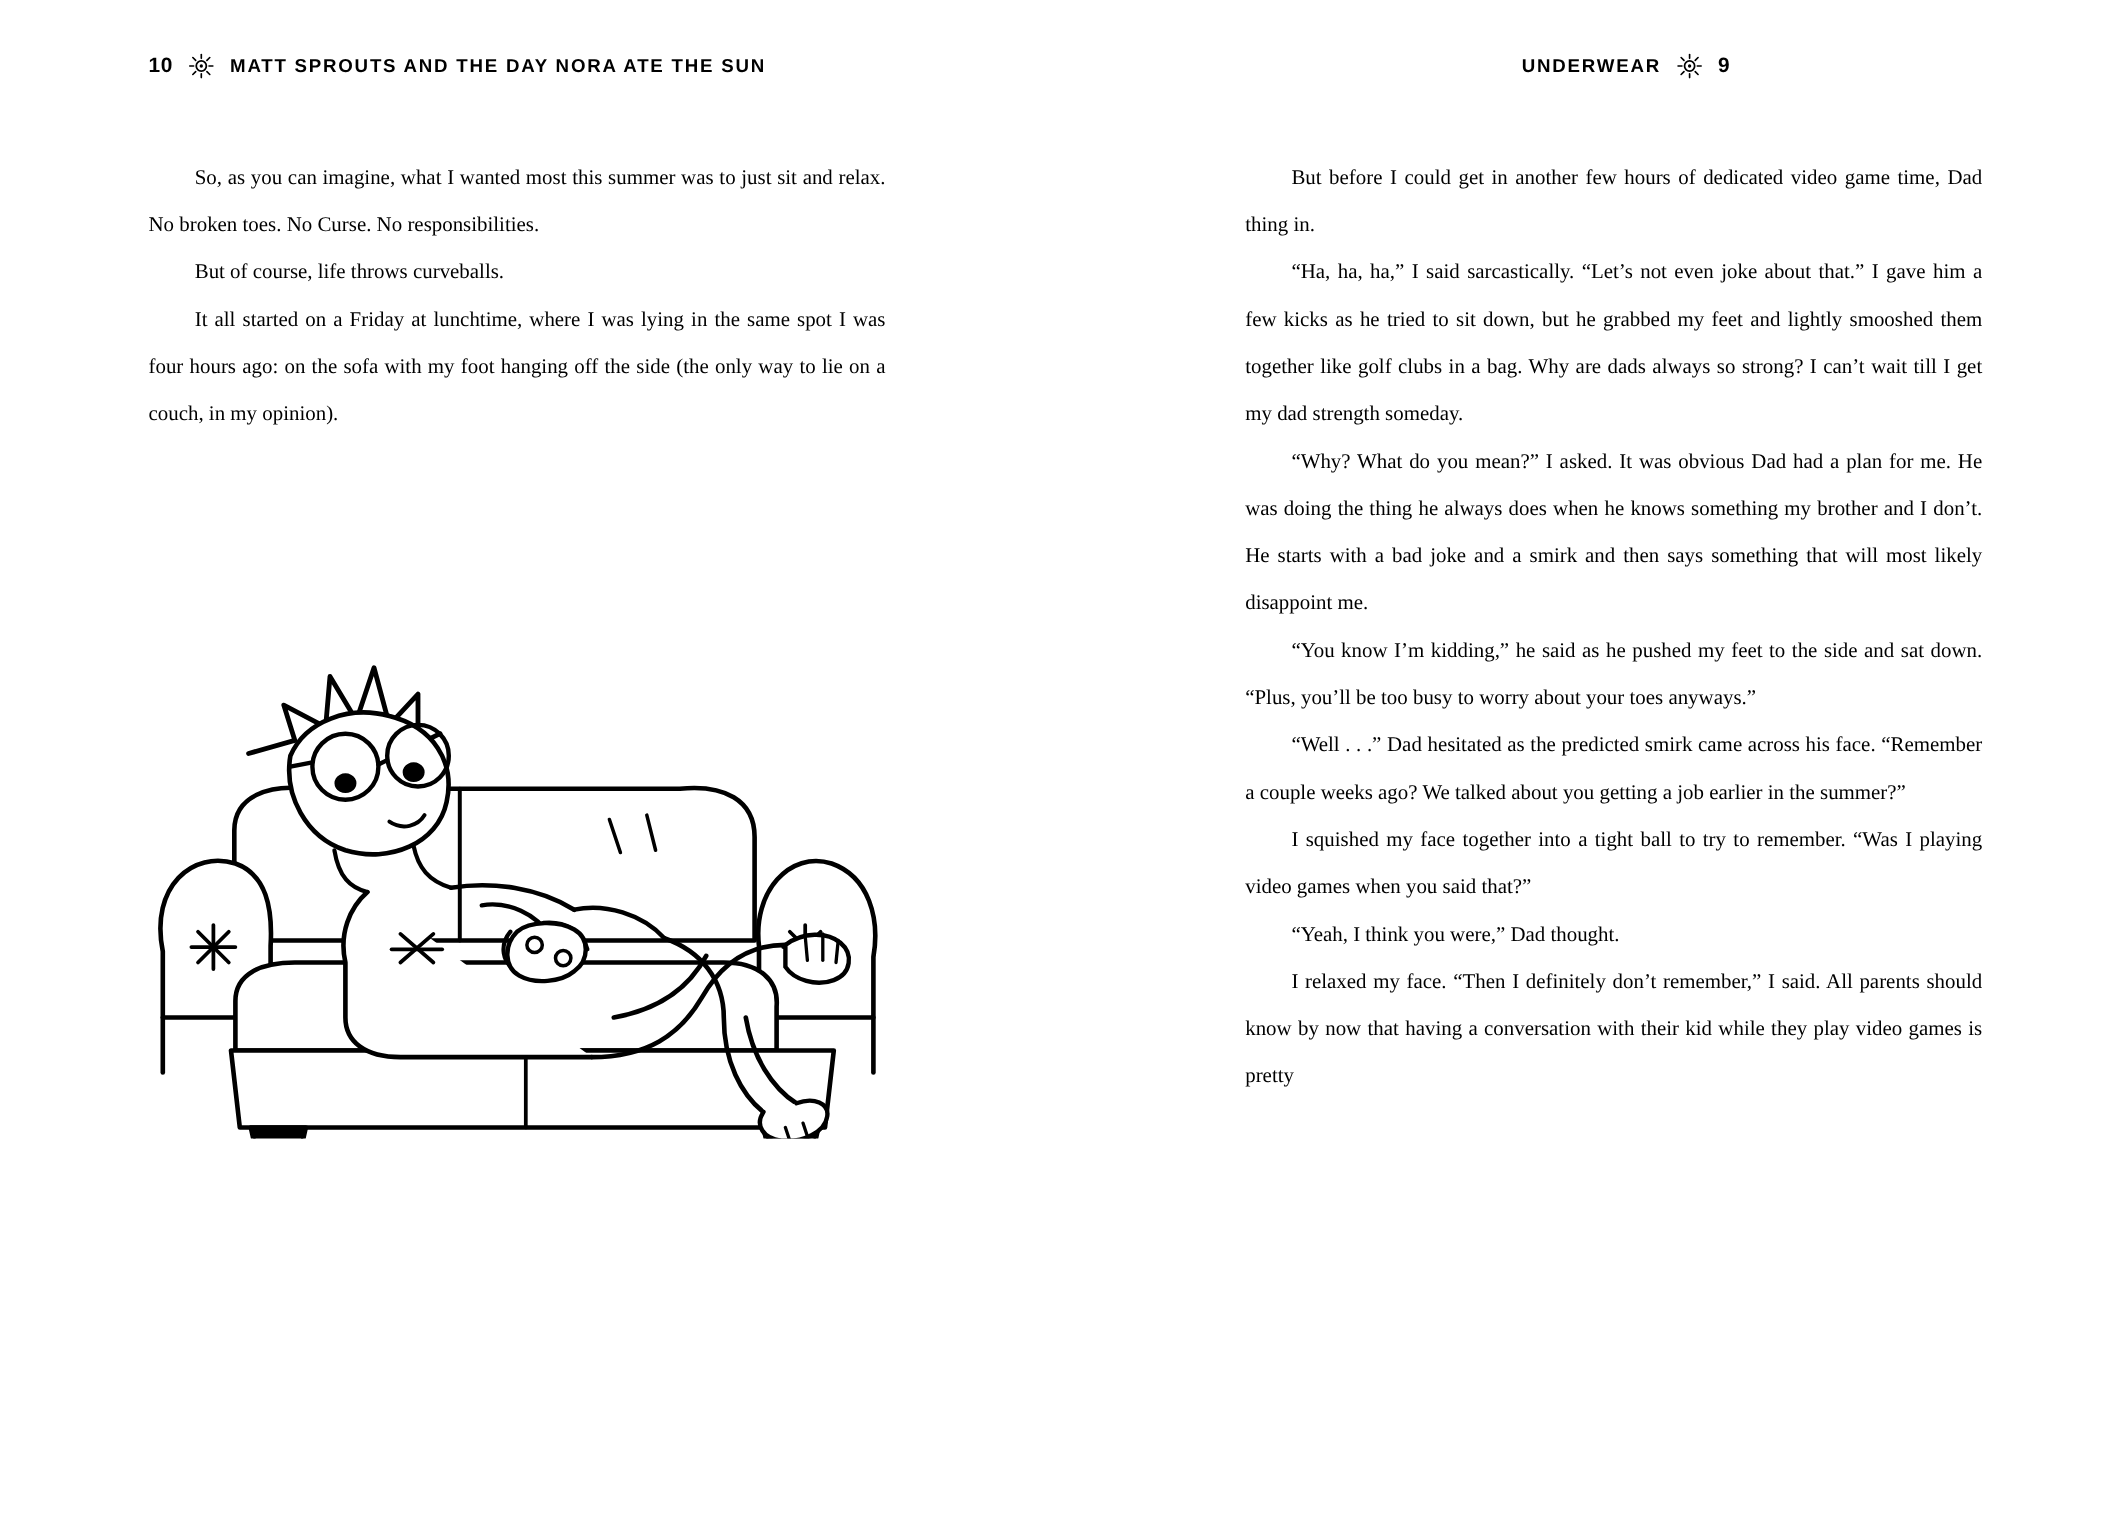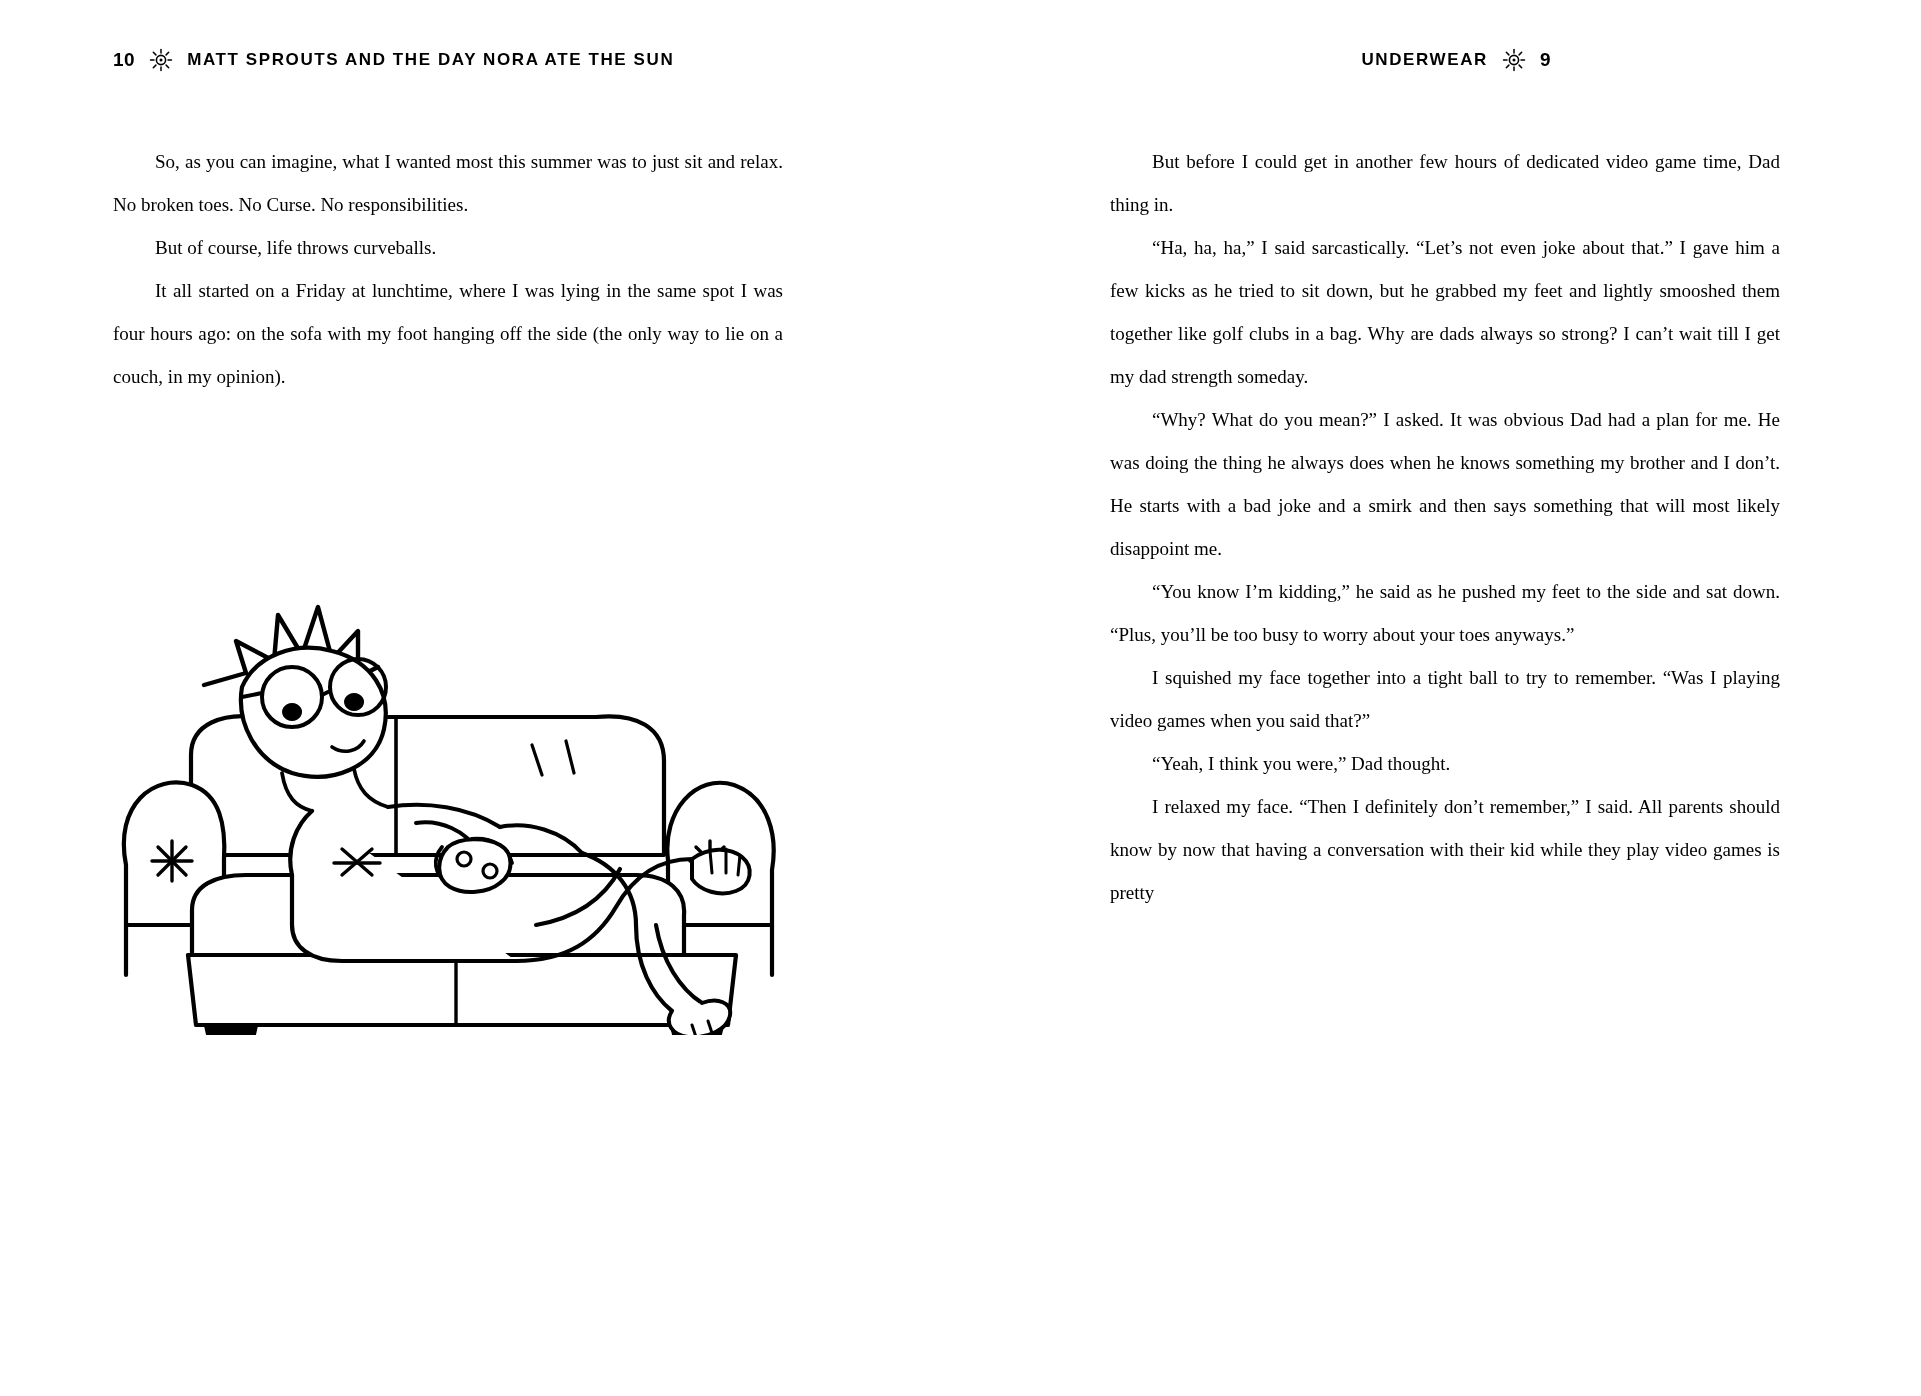--- a/index.html
+++ b/index.html
@@ -12,20 +12,21 @@
     height: 1396px;
     font-family: "Liberation Serif", serif;
     color: #000000;
     overflow: hidden;
   }
   .spread {
     position: relative;
     width: 1664px;
     height: 1396px;
     box-sizing: border-box;
+    margin-left: 22px;
   }
 
   
   .runhead {
     position: absolute;
     top: 48px;
     font-family: "Liberation Sans", sans-serif;
     font-weight: bold;
     font-size: 17px;
     letter-spacing: 1.6px;
@@ -231,18 +232,19 @@
 
       </g>
     </svg>
   </div>
 
   <div class="col right">
     <p>But before I could get in another few hours of dedicated video game time, Dad thing in.</p>
     <p>“Ha, ha, ha,” I said sarcastically. “Let’s not even joke about that.” I gave him a few kicks as he tried to sit down, but he grabbed my feet and lightly smooshed them together like golf clubs in a bag. Why are dads always so strong? I can’t wait till I get my dad strength someday.</p>
     <p>“Why? What do you mean?” I asked. It was obvious Dad had a plan for me. He was doing the thing he always does when he knows something my brother and I don’t. He starts with a bad joke and a smirk and then says something that will most likely disappoint me.</p>
     <p>“You know I’m kidding,” he said as he pushed my feet to the side and sat down. “Plus, you’ll be too busy to worry about your toes anyways.”</p>
+    <p>“Well . . .” Dad hesitated as the predicted smirk came across his face. “Remember a couple weeks ago? We talked about you getting a job earlier in the summer?”</p>
     <p>I squished my face together into a tight ball to try to remember. “Was I playing video games when you said that?”</p>
     <p>“Yeah, I think you were,” Dad thought.</p>
     <p>I relaxed my face. “Then I definitely don’t remember,” I said. All parents should know by now that having a conversation with their kid while they play video games is pretty</p>
   </div>
 
 </div>
 
 </body></html>

